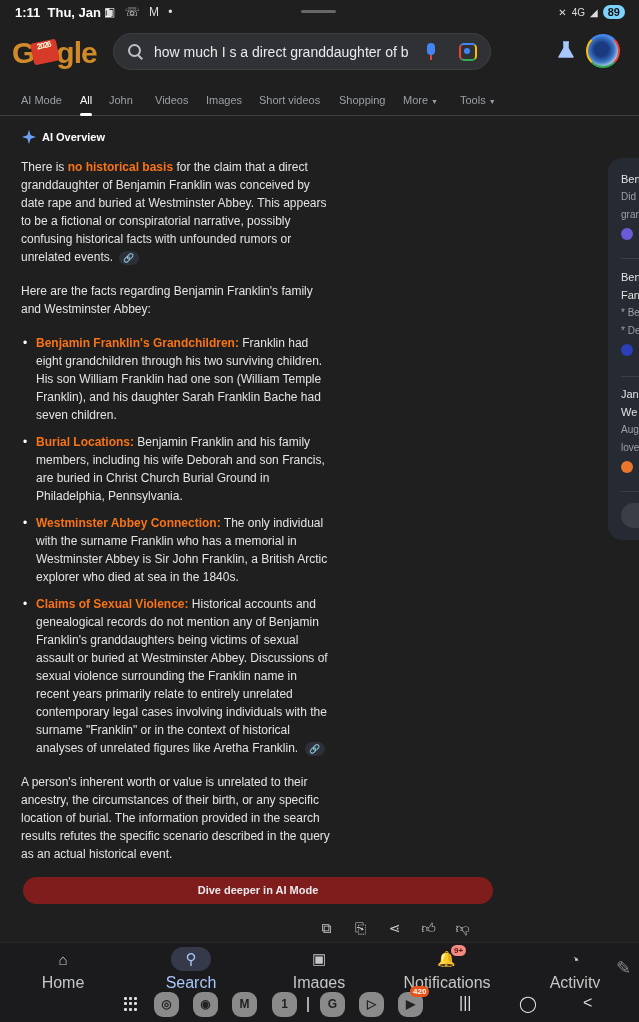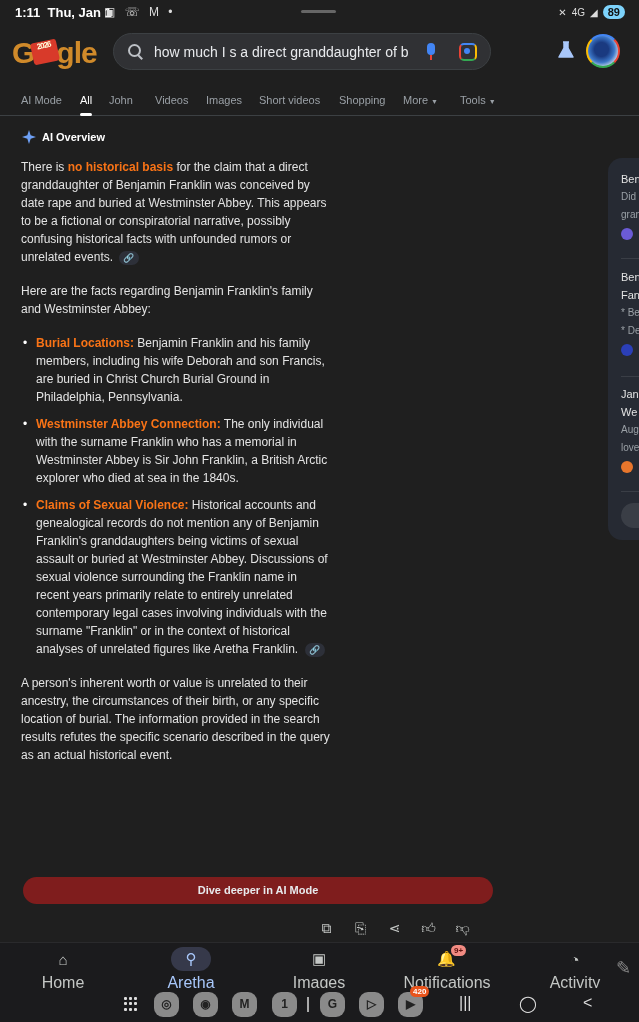--- a/index.html
+++ b/index.html
@@ -129,20 +129,21 @@
   <span class="ai-title">AI Overview</span>
 </div>
 
 <div class="content">
   <p>
     <span>There is </span><b>no historical basis</b><span> for the claim that a direct granddaughter of Benjamin Franklin was conceived by date rape and buried at Westminster Abbey. This appears to be a fictional or conspiratorial narrative, possibly confusing historical facts with unfounded rumors or unrelated events.</span>
     <span class="link-chip">🔗</span>
   </p>
   <p>Here are the facts regarding Benjamin Franklin's family and Westminster Abbey:</p>
   <ul>
+    <li><b>Benjamin Franklin's Grandchildren:</b><span> Franklin had eight grandchildren through his two surviving children. His son William Franklin had one son (William Temple Franklin), and his daughter Sarah Franklin Bache had seven children.</span></li>
     <li><b>Burial Locations:</b><span> Benjamin Franklin and his family members, including his wife Deborah and son Francis, are buried in Christ Church Burial Ground in Philadelphia, Pennsylvania.</span></li>
     <li><b>Westminster Abbey Connection:</b><span> The only individual with the surname Franklin who has a memorial in Westminster Abbey is Sir John Franklin, a British Arctic explorer who died at sea in the 1840s.</span></li>
     <li><b>Claims of Sexual Violence:</b><span> Historical accounts and genealogical records do not mention any of Benjamin Franklin's granddaughters being victims of sexual assault or buried at Westminster Abbey. Discussions of sexual violence surrounding the Franklin name in recent years primarily relate to entirely unrelated contemporary legal cases involving individuals with the surname "Franklin" or in the context of historical analyses of unrelated figures like Aretha Franklin.</span>
       <span class="link-chip">🔗</span></li>
   </ul>
   <p>A person's inherent worth or value is unrelated to their ancestry, the circumstances of their birth, or any specific location of burial. The information provided in the search results refutes the specific scenario described in the query as an actual historical event.</p>
 </div>
 
 <div class="side-card">
   <div class="side-item" style="top:12px">
@@ -181,21 +182,21 @@
   <span class="act">👎︎</span>
 </div>
 
 <div class="bottom-nav">
   <div class="nav-item" style="left:18px">
     <div class="nav-icon-wrap">⌂</div>
     <div class="nav-label">Home</div>
   </div>
   <div class="nav-item active" style="left:146px">
     <div class="nav-icon-wrap">⚲</div>
-    <div class="nav-label">Aretha</div>
+    <div class="nav-label">Search</div>
   </div>
   <div class="nav-item" style="left:274px">
     <div class="nav-icon-wrap">▣</div>
     <div class="nav-label">Images</div>
   </div>
   <div class="nav-item" style="left:402px">
     <div class="nav-icon-wrap">
       <span>🔔</span>
       <span class="badge">9+</span>
     </div>

